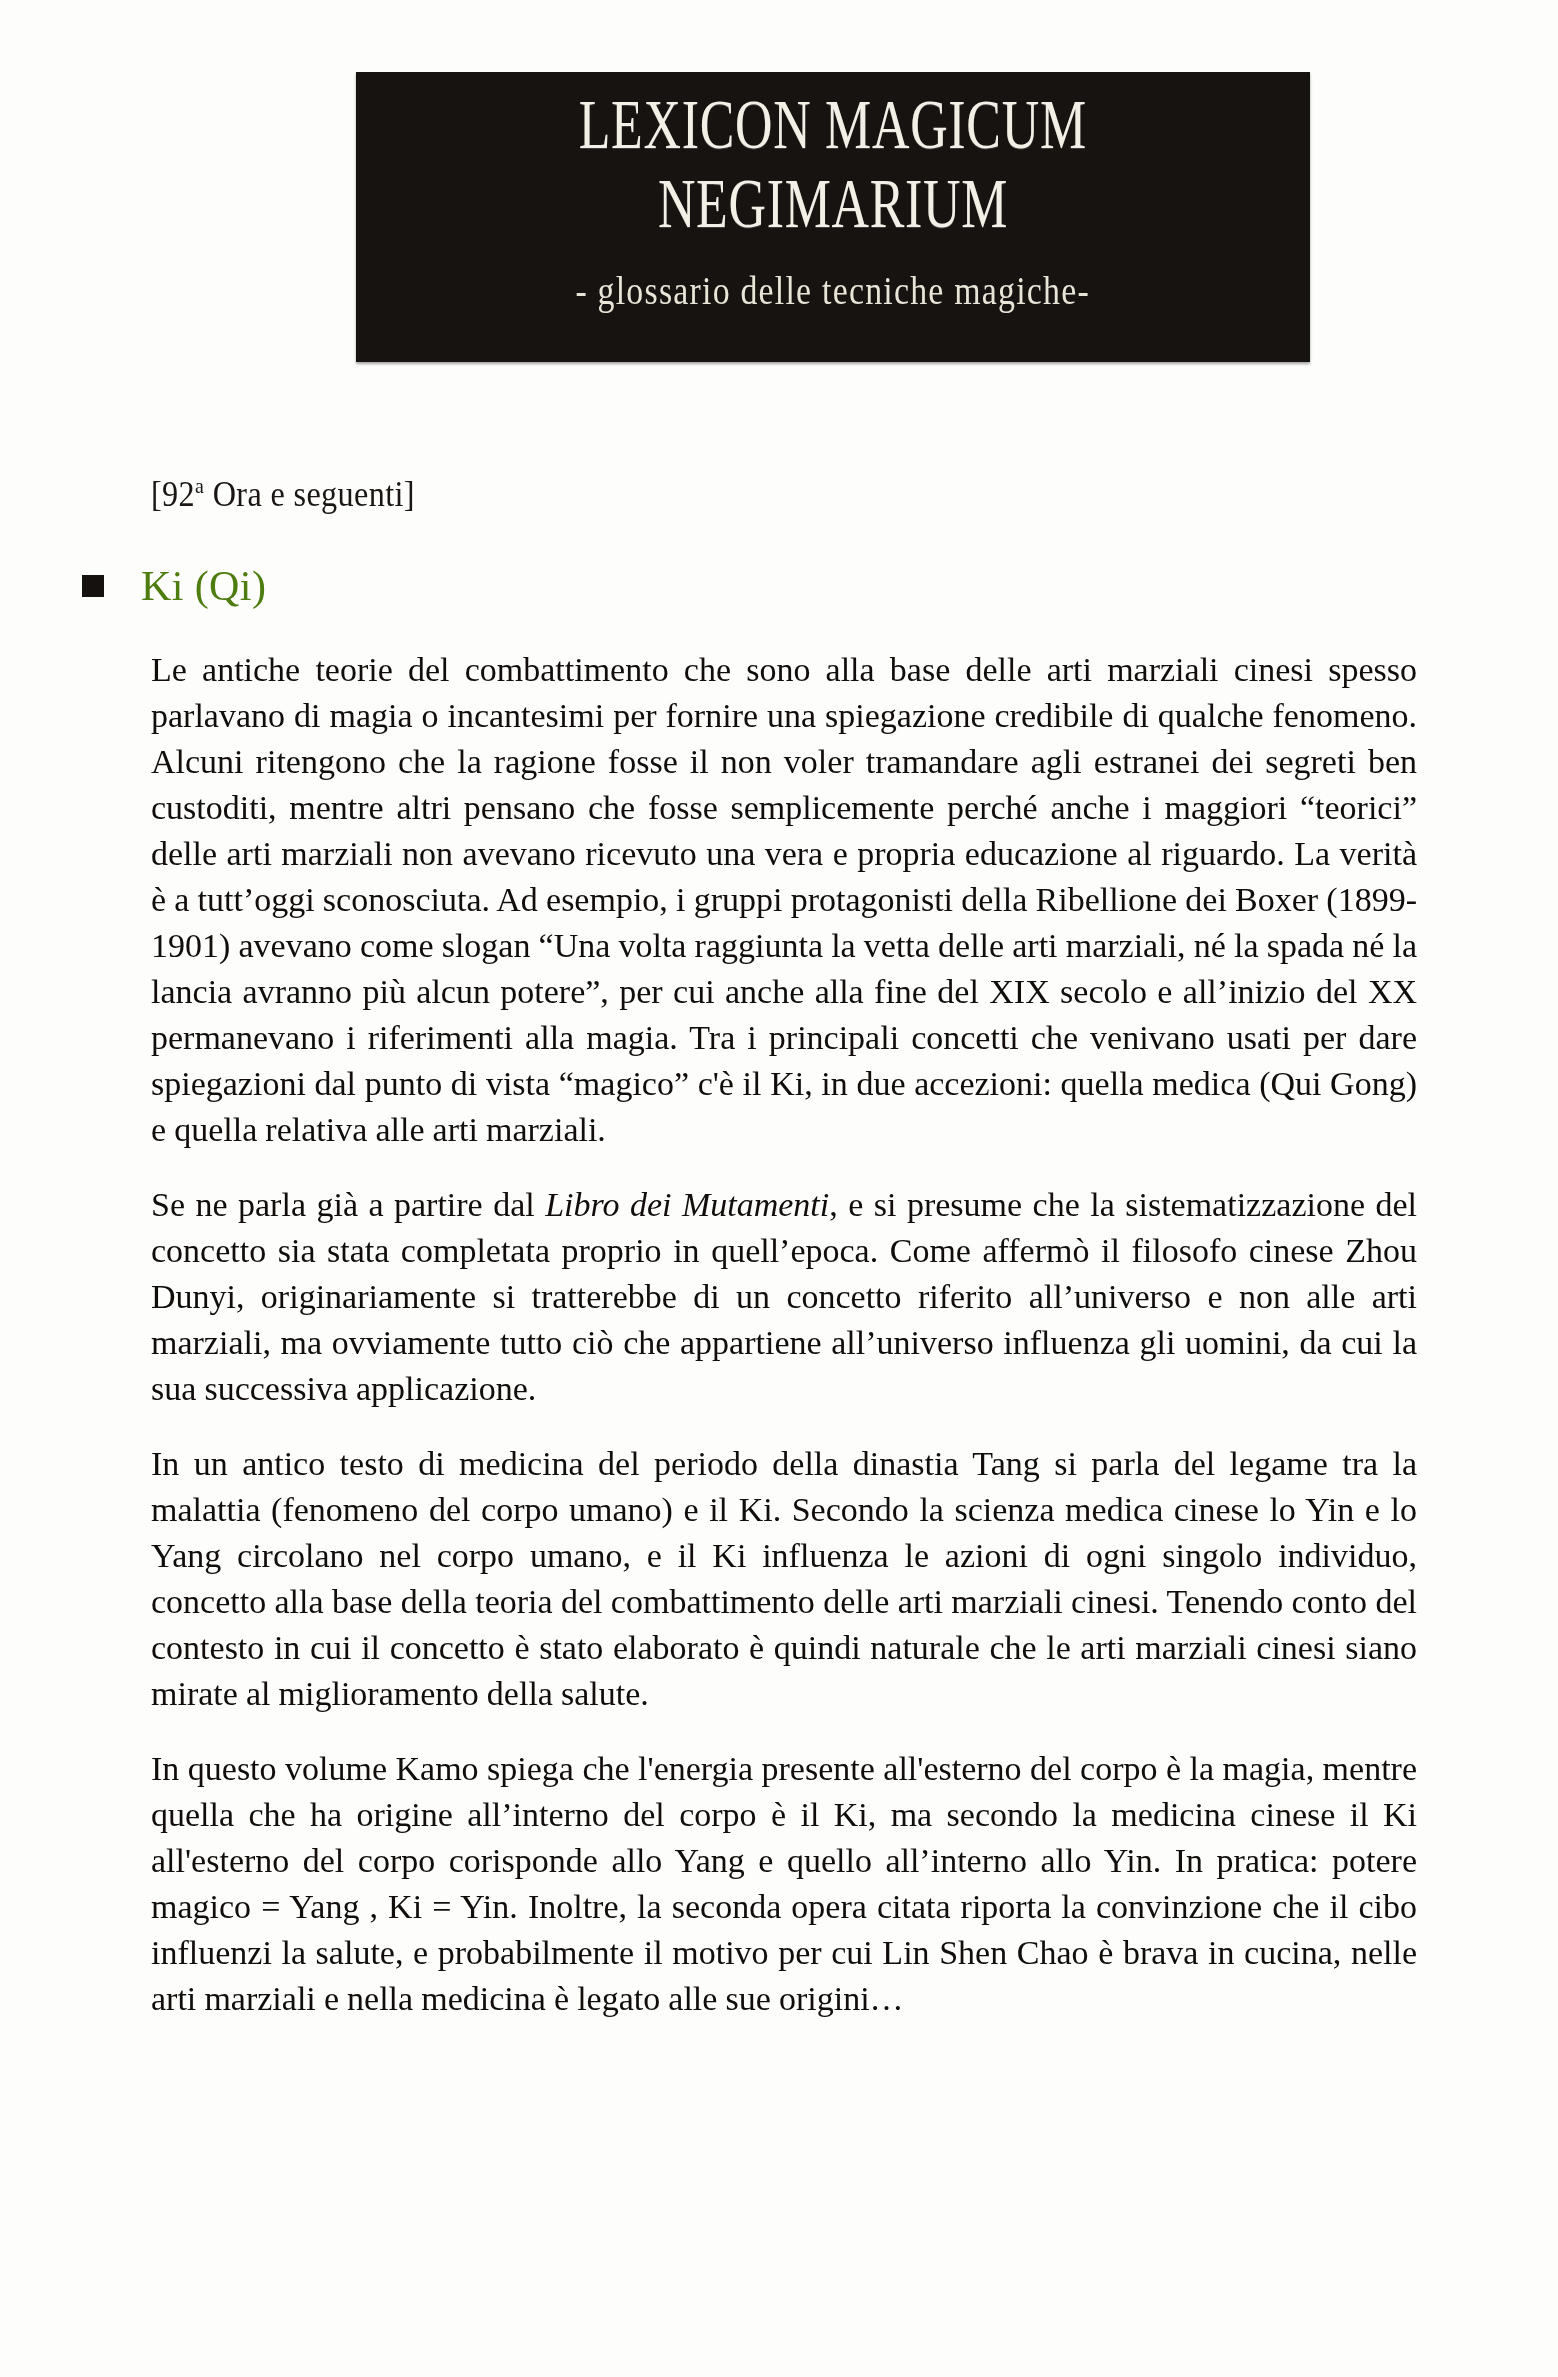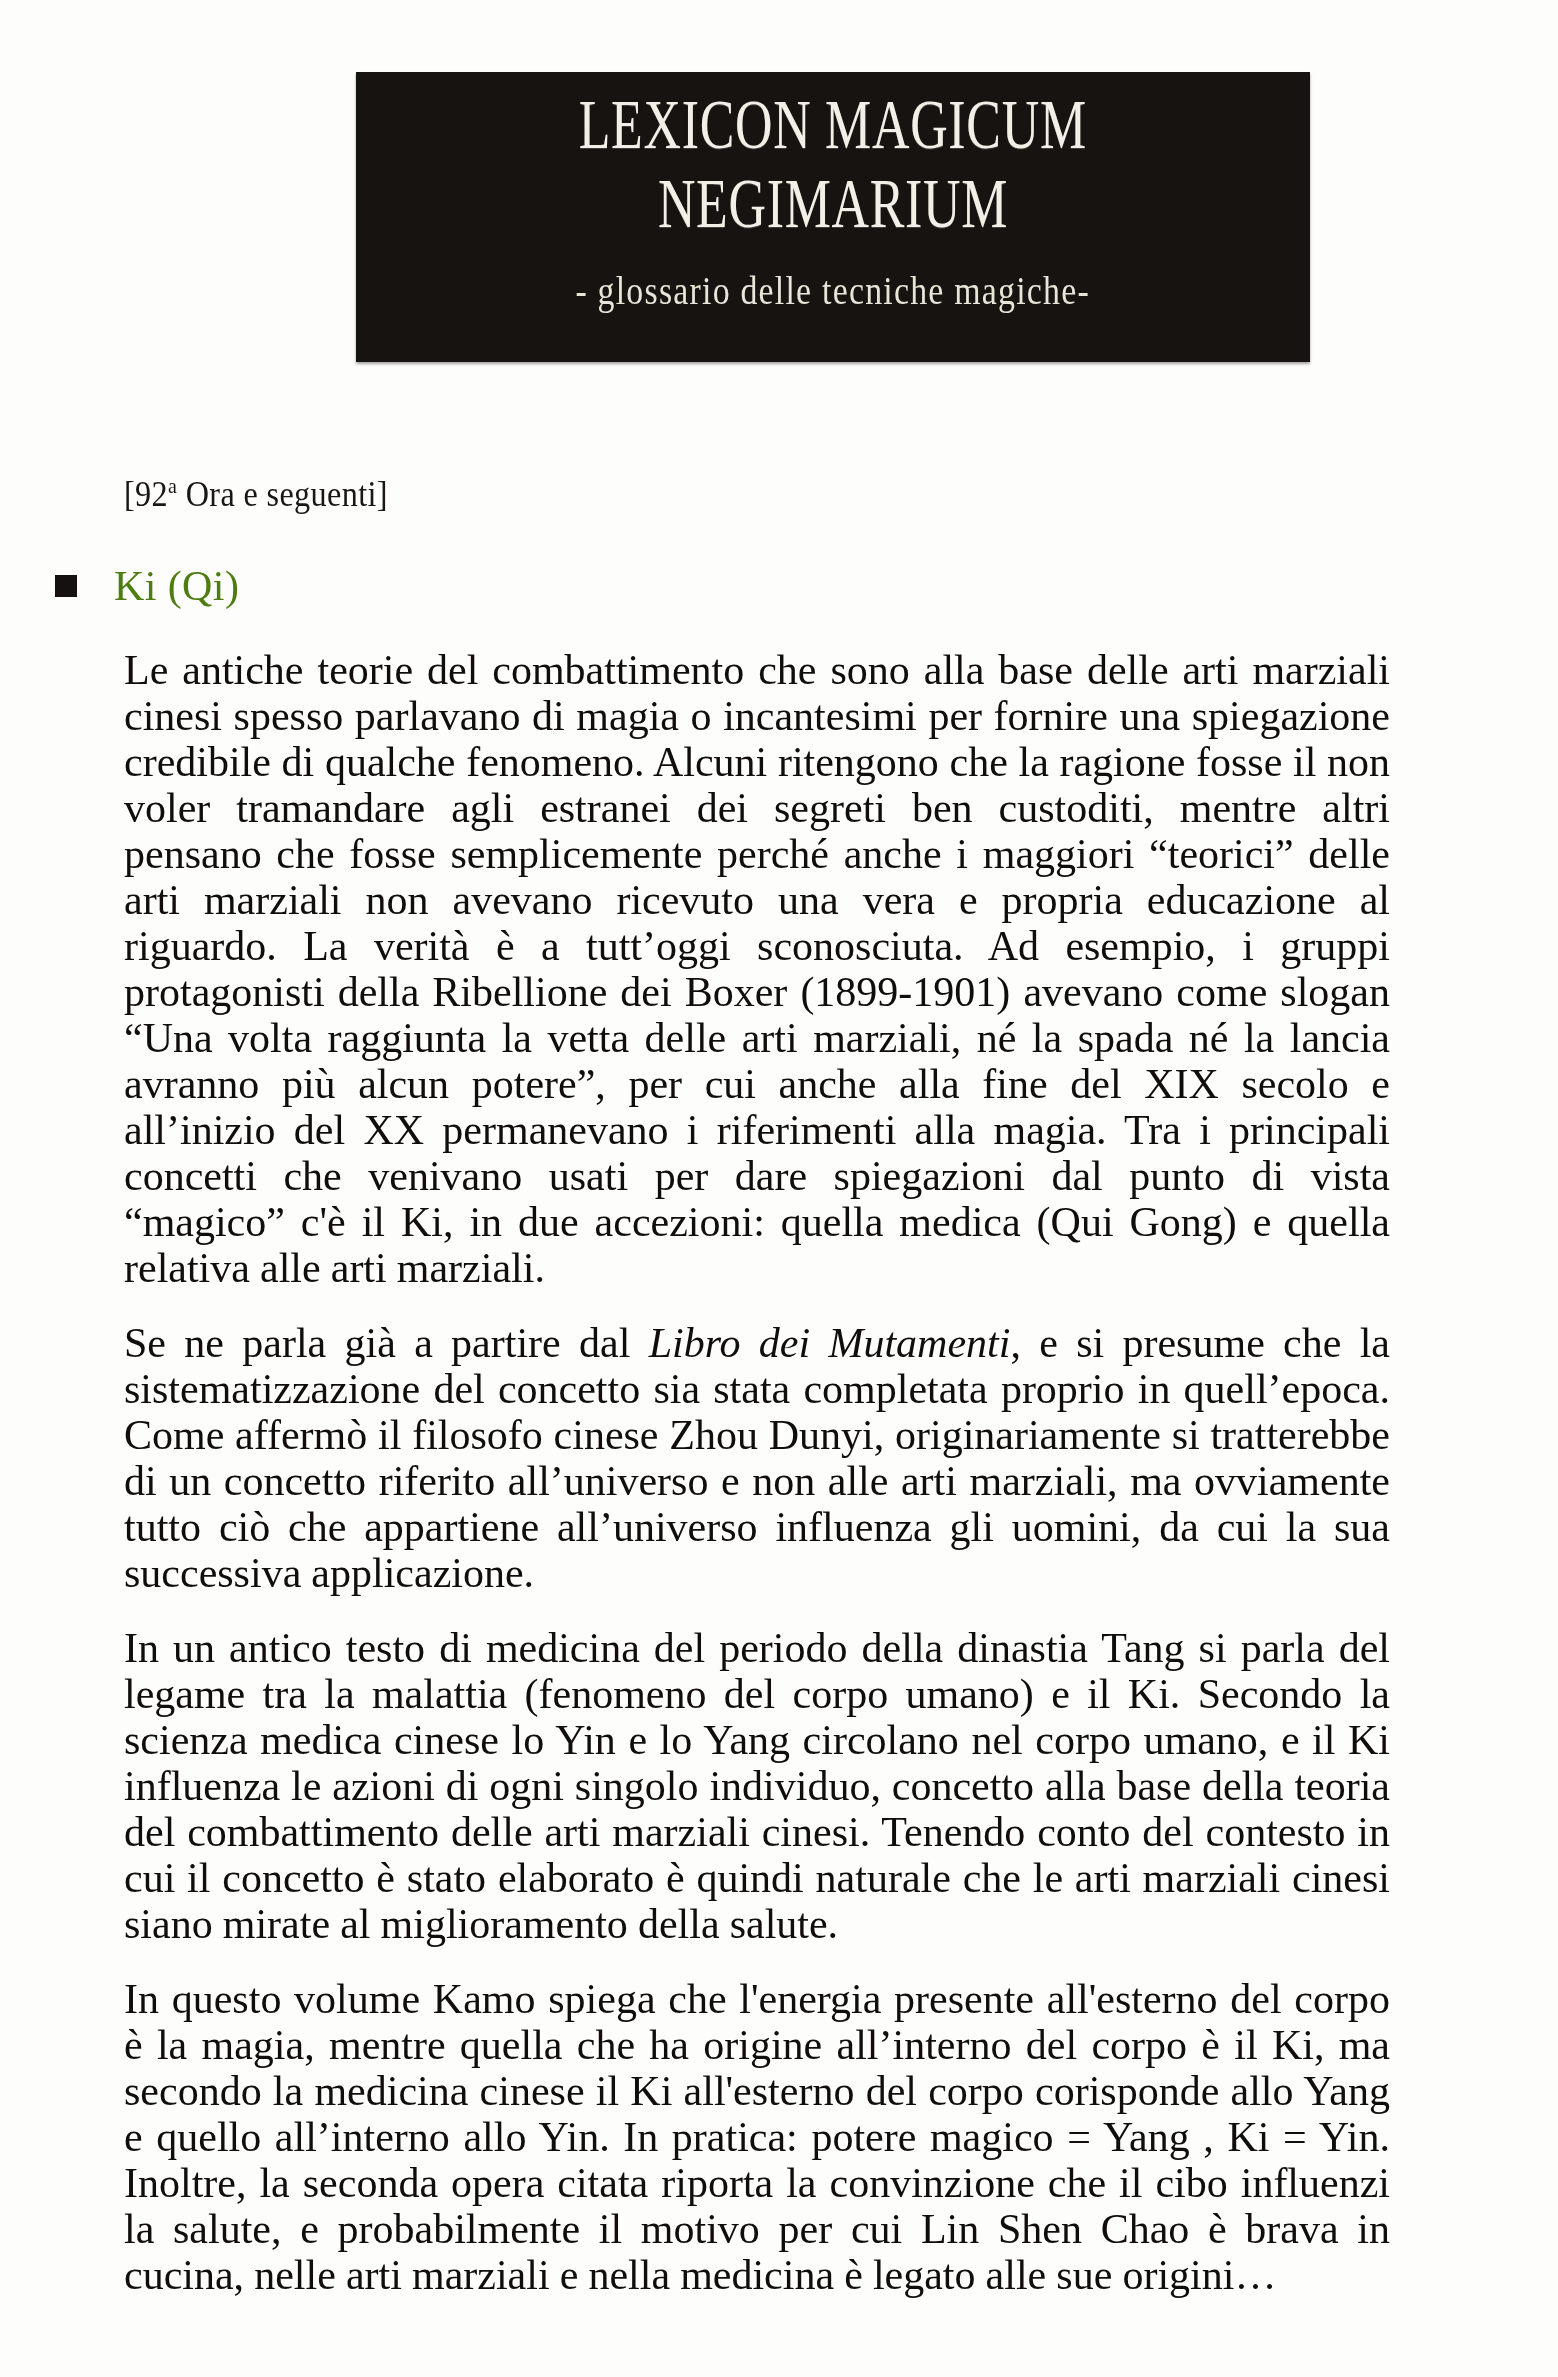--- a/index.html
+++ b/index.html
@@ -58,21 +58,21 @@
     margin-top: 39px;
     letter-spacing: 1.3px;
     white-space: nowrap;
     transform: scaleX(0.94) scaleY(1.12);
     transform-origin: center top;
   }
 
   
   .content {
     position: absolute;
-    left: 124px;
+    left: 151px;
     top: 474px;
     width: 1266px;
   }
 
   .section-ref {
     font-family: "Liberation Serif", "DejaVu Serif", serif;
     font-size: 35px;
     color: #1a1613;
     letter-spacing: 0.4px;
     margin: 0 0 47px 0;
@@ -99,21 +99,21 @@
   }
   .entry-title {
     font-family: "Liberation Serif", "DejaVu Serif", serif;
     font-size: 42px;
     color: #4d7c0f;
     letter-spacing: 0.4px;
   }
 
   p.para {
     font-family: "Liberation Serif", "DejaVu Serif", serif;
-    font-size: 42px;
+    font-size: 34px;
     line-height: 46px;
     color: #100d0b;
     text-align: justify;
     text-justify: inter-word;
     margin: 0 0 29px 0;
     hyphens: auto;
     -webkit-hyphens: auto;
     word-spacing: -0.4px;
   }
   p.para:last-child { margin-bottom: 13px; }

